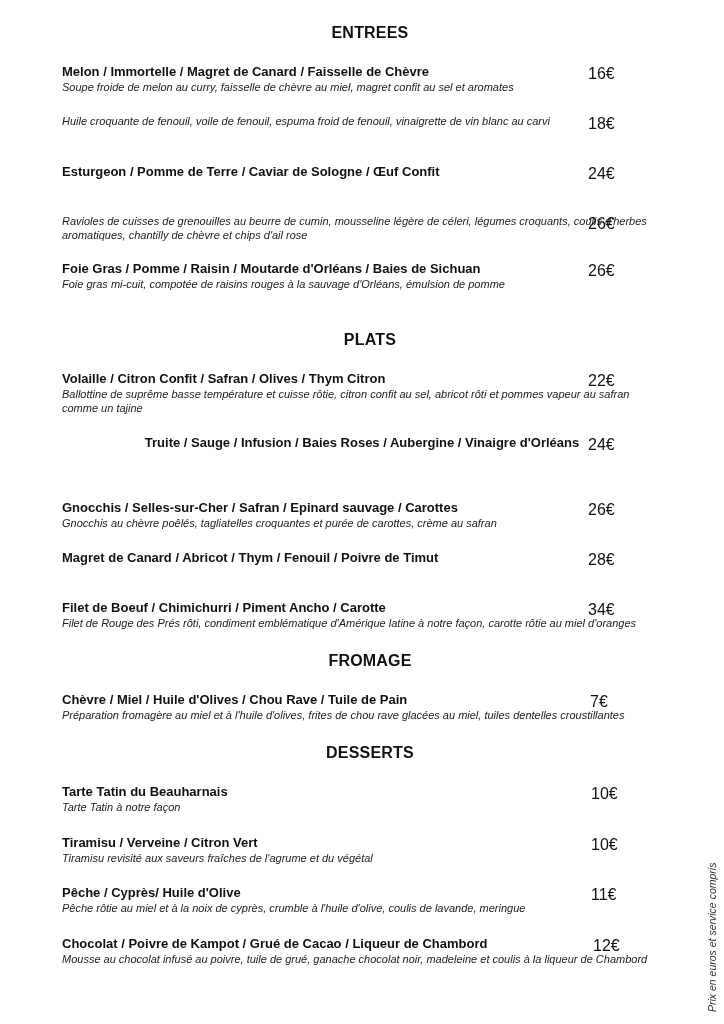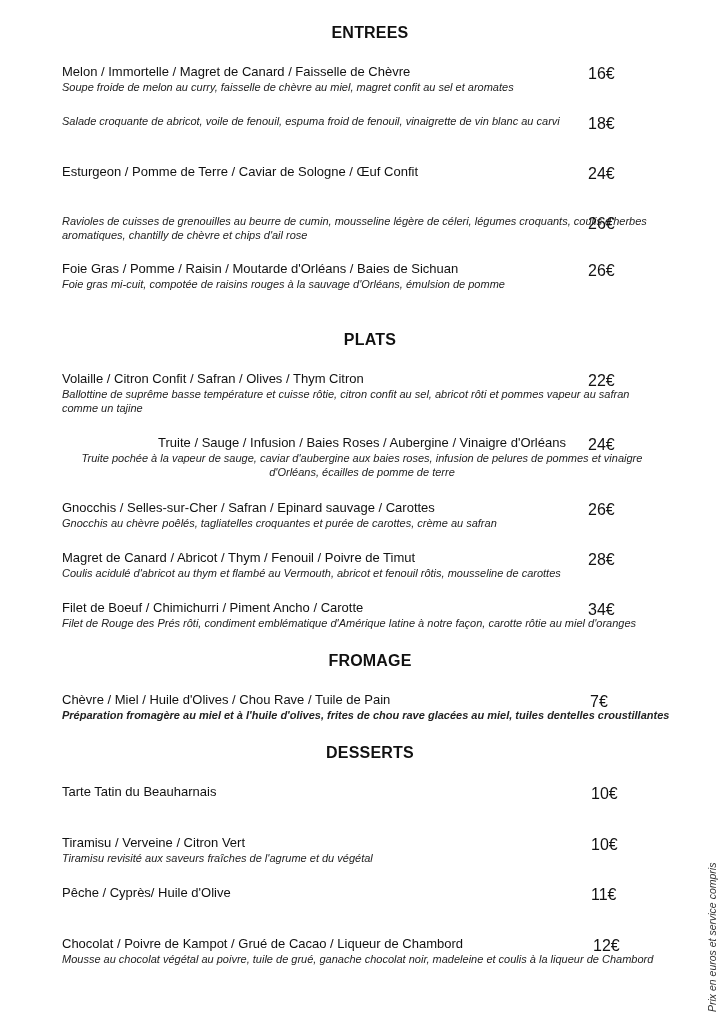--- a/index.html
+++ b/index.html
@@ -6,21 +6,21 @@
     body {
       width: 724px; height: 1024px; position: relative; overflow: hidden;
       font-family: "Liberation Sans", sans-serif; color: #111111;
     }
     .section-title {
       position: absolute; left: 0; width: 740px; text-align: center;
       font-weight: bold; font-size: 16px; letter-spacing: 0.2px;
     }
     .item { position: absolute; left: 62px; width: 600px; }
     .item-name {
-      font-weight: normal; font-size: 13px; line-height: 16px; white-space: nowrap;
+      font-weight: bold; font-size: 13px; line-height: 16px; white-space: nowrap;
     }
     .item-price {
       position: absolute; top: 2px; font-weight: normal; font-size: 16px; line-height: 16px;
     }
     .item-desc {
       font-style: italic; font-size: 11px; line-height: 14px; color: #222222;
       width: 600px;
     }
     .side-note {
       position: absolute; left: 706px; top: 1012px;
@@ -34,21 +34,21 @@
 <div class="section-title" style="top:24px;">ENTREES</div>
 
 <div class="item" style="top:64px;">
   <div class="item-name">Melon / Immortelle / Magret de Canard / Faisselle de Chèvre</div>
   <div class="item-price" style="left:526px;">16€</div>
   <div class="item-desc">Soupe froide de melon au curry, faisselle de chèvre au miel, magret confit au sel et aromates</div>
 </div>
 
 <div class="item" style="top:114px;">
   <div class="item-price" style="left:526px;">18€</div>
-  <div class="item-desc">Salade croquante de abricot, voile de fenouil, espuma froid de fenouil, vinaigrette de vin blanc au carvi</div>
+  <div class="item-desc">Huile croquante de fenouil, voile de fenouil, espuma froid de fenouil, vinaigrette de vin blanc au carvi</div>
 </div>
 
 <div class="item" style="top:164px;">
   <div class="item-name">Esturgeon / Pomme de Terre / Caviar de Sologne / Œuf Confit</div>
   <div class="item-price" style="left:526px;">24€</div>
 </div>
 
 <div class="item" style="top:214px;">
   <div class="item-price" style="left:526px;">26€</div>
   <div class="item-desc">Ravioles de cuisses de grenouilles au beurre de cumin, mousseline légère de céleri, légumes croquants, coulis d'herbes aromatiques, chantilly de chèvre et chips d'ail rose</div>
@@ -64,66 +64,66 @@
 
 <div class="item" style="top:371px;">
   <div class="item-name">Volaille / Citron Confit / Safran / Olives / Thym Citron</div>
   <div class="item-price" style="left:526px;">22€</div>
   <div class="item-desc">Ballottine de suprême basse température et cuisse rôtie, citron confit au sel, abricot rôti et pommes vapeur au safran comme un tajine</div>
 </div>
 
 <div class="item" style="top:435px;text-align:center;">
   <div class="item-name">Truite / Sauge / Infusion / Baies Roses / Aubergine / Vinaigre d'Orléans</div>
   <div class="item-price" style="left:526px;">24€</div>
-  <div class="item-desc">Truite pochée à la vapeur de sauge, caviar d'aubergine aux baies roses, infusion de pelures de pommes et vinaigre d'Orléans, écailles de pomme de terre</div>
 </div>
 
 <div class="item" style="top:500px;">
   <div class="item-name">Gnocchis / Selles-sur-Cher / Safran / Epinard sauvage / Carottes</div>
   <div class="item-price" style="left:526px;">26€</div>
   <div class="item-desc">Gnocchis au chèvre poêlés, tagliatelles croquantes et purée de carottes, crème au safran</div>
 </div>
 
 <div class="item" style="top:550px;">
   <div class="item-name">Magret de Canard / Abricot / Thym / Fenouil / Poivre de Timut</div>
   <div class="item-price" style="left:526px;">28€</div>
-  <div class="item-desc">Coulis acidulé d'abricot au thym et flambé au Vermouth, abricot et fenouil rôtis, mousseline de carottes</div>
 </div>
 
 <div class="item" style="top:600px;">
   <div class="item-name">Filet de Boeuf / Chimichurri / Piment Ancho / Carotte</div>
   <div class="item-price" style="left:526px;">34€</div>
   <div class="item-desc" style="width:620px;">Filet de Rouge des Prés rôti, condiment emblématique d'Amérique latine à notre façon, carotte rôtie au miel d'oranges</div>
 </div>
 
 <div class="section-title" style="top:652px;">FROMAGE</div>
 
 <div class="item" style="top:692px;">
   <div class="item-name">Chèvre / Miel / Huile d'Olives / Chou Rave / Tuile de Pain</div>
   <div class="item-price" style="left:528px;">7€</div>
-  <div class="item-desc" style="width:620px;font-weight:bold;">Préparation fromagère au miel et à l'huile d'olives, frites de chou rave glacées au miel, tuiles dentelles croustillantes</div>
+  <div class="item-desc" style="width:620px;">Préparation fromagère au miel et à l'huile d'olives, frites de chou rave glacées au miel, tuiles dentelles croustillantes</div>
 </div>
 
 <div class="section-title" style="top:744px;">DESSERTS</div>
 
 <div class="item" style="top:784px;">
   <div class="item-name">Tarte Tatin du Beauharnais</div>
   <div class="item-price" style="left:529px;">10€</div>
+  <div class="item-desc">Tarte Tatin à notre façon</div>
 </div>
 
 <div class="item" style="top:835px;">
   <div class="item-name">Tiramisu / Verveine / Citron Vert</div>
   <div class="item-price" style="left:529px;">10€</div>
   <div class="item-desc">Tiramisu revisité aux saveurs fraîches de l'agrume et du végétal</div>
 </div>
 
 <div class="item" style="top:885px;">
   <div class="item-name">Pêche / Cyprès/ Huile d'Olive</div>
   <div class="item-price" style="left:529px;">11€</div>
+  <div class="item-desc">Pêche rôtie au miel et à la noix de cyprès, crumble à l'huile d'olive, coulis de lavande, meringue</div>
 </div>
 
 <div class="item" style="top:936px;">
   <div class="item-name">Chocolat / Poivre de Kampot / Grué de Cacao / Liqueur de Chambord</div>
   <div class="item-price" style="left:531px;">12€</div>
-  <div class="item-desc" style="width:640px;">Mousse au chocolat végétal au poivre, tuile de grué, ganache chocolat noir, madeleine et coulis à la liqueur de Chambord</div>
+  <div class="item-desc" style="width:640px;">Mousse au chocolat infusé au poivre, tuile de grué, ganache chocolat noir, madeleine et coulis à la liqueur de Chambord</div>
 </div>
 
 <div class="side-note">Prix en euros et service compris</div>
 
 </body></html>

